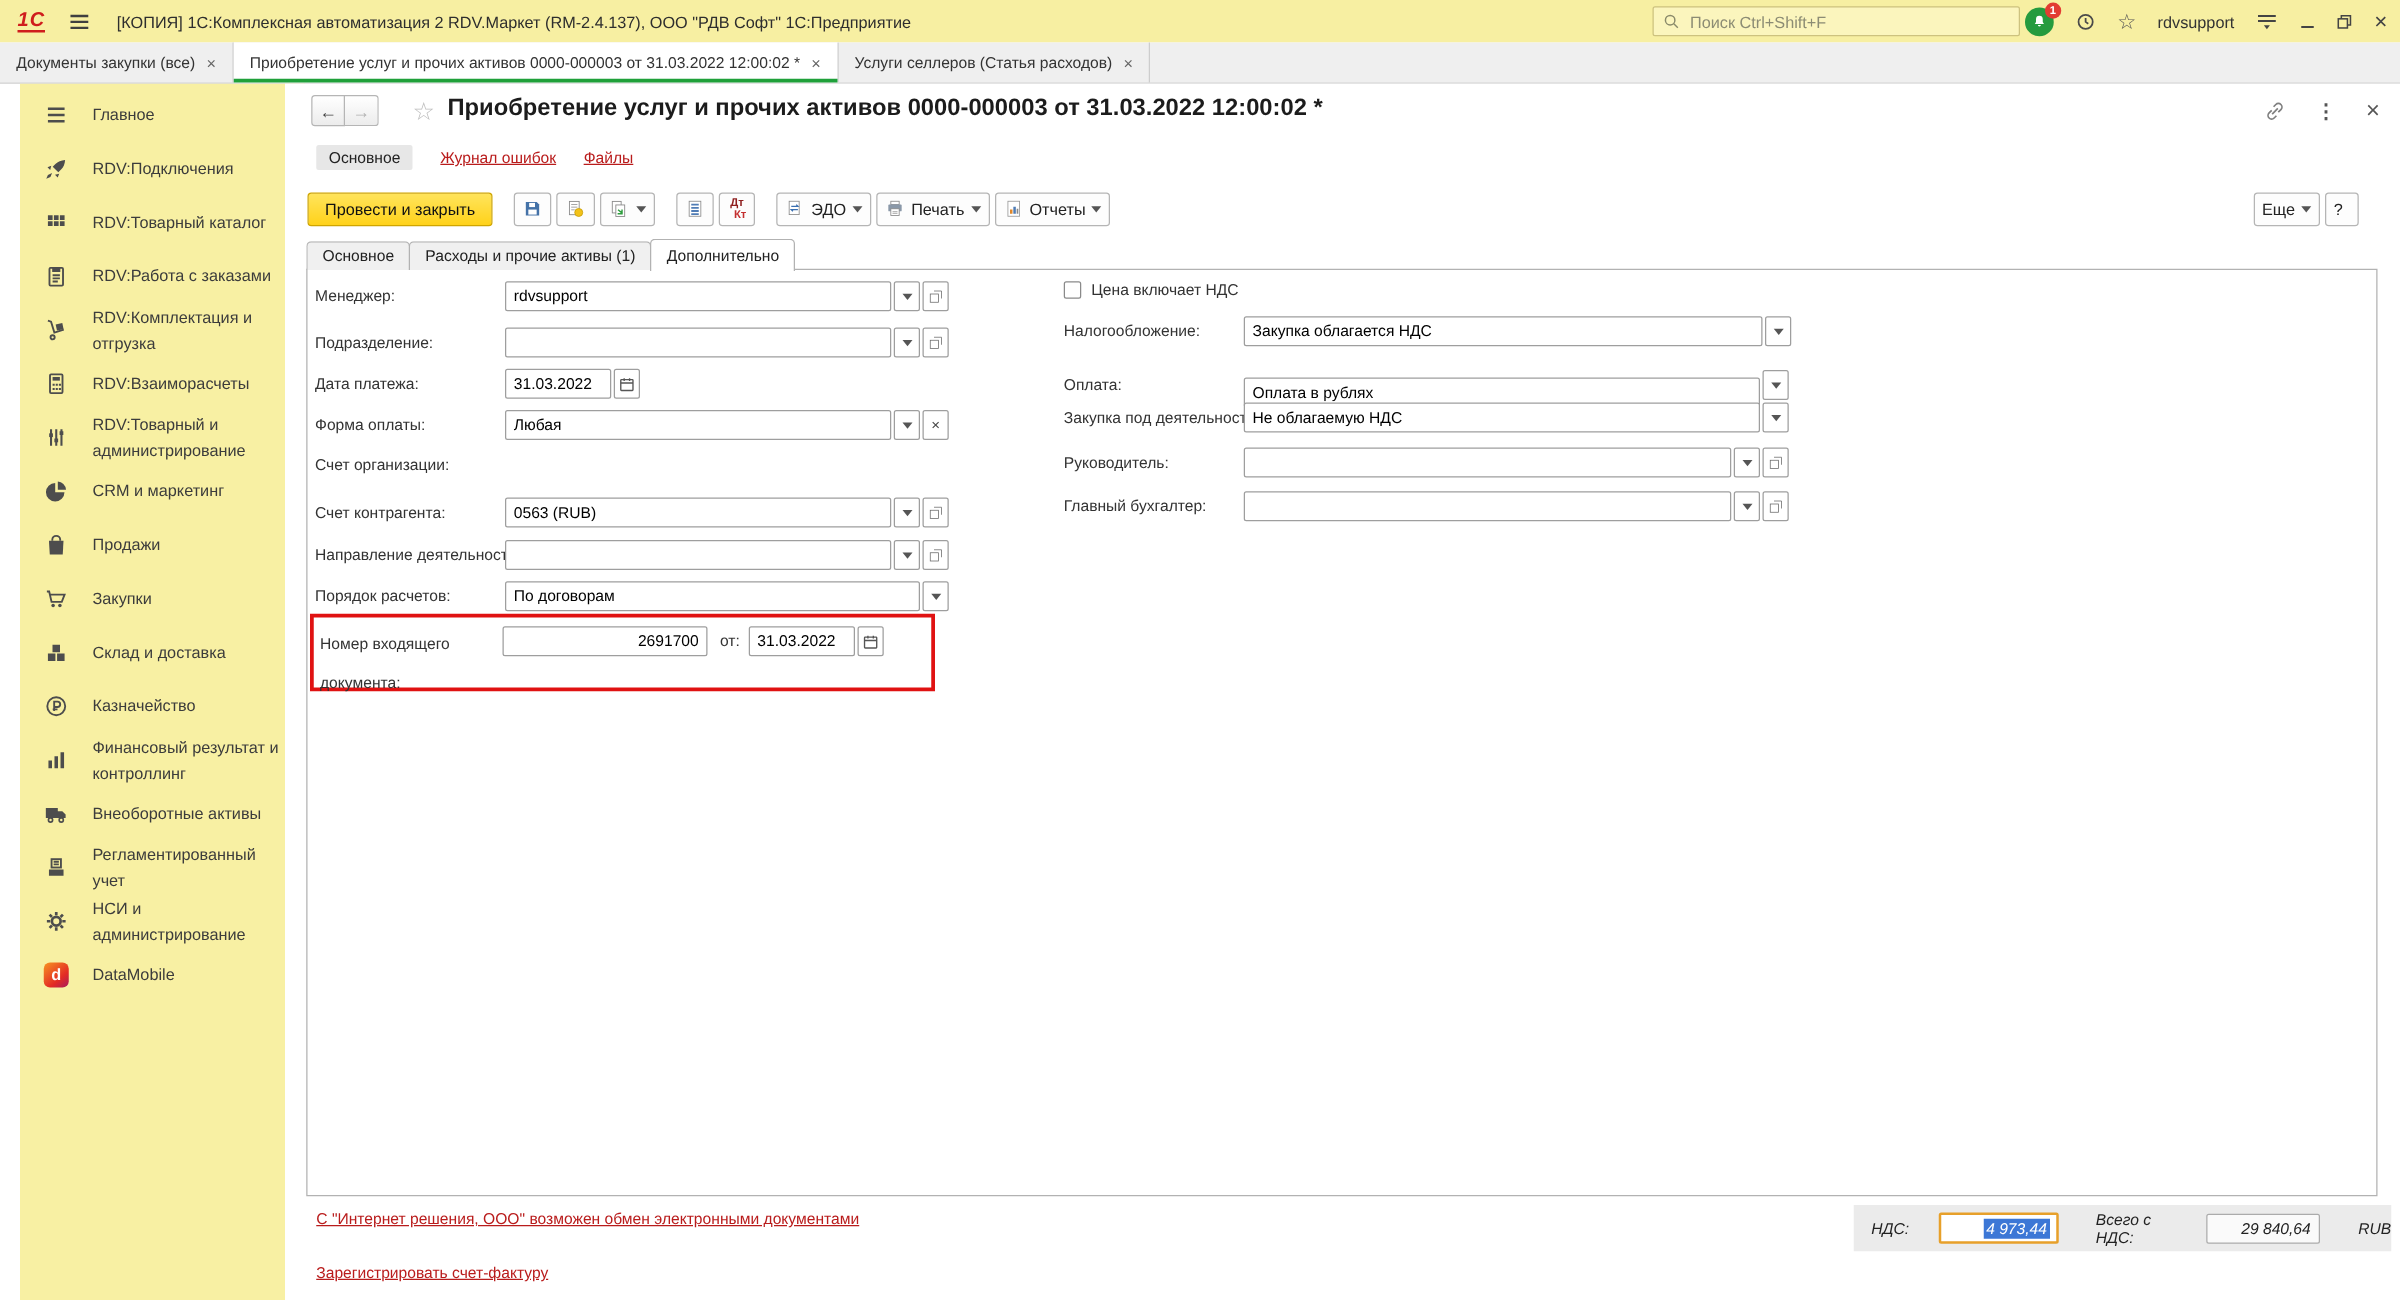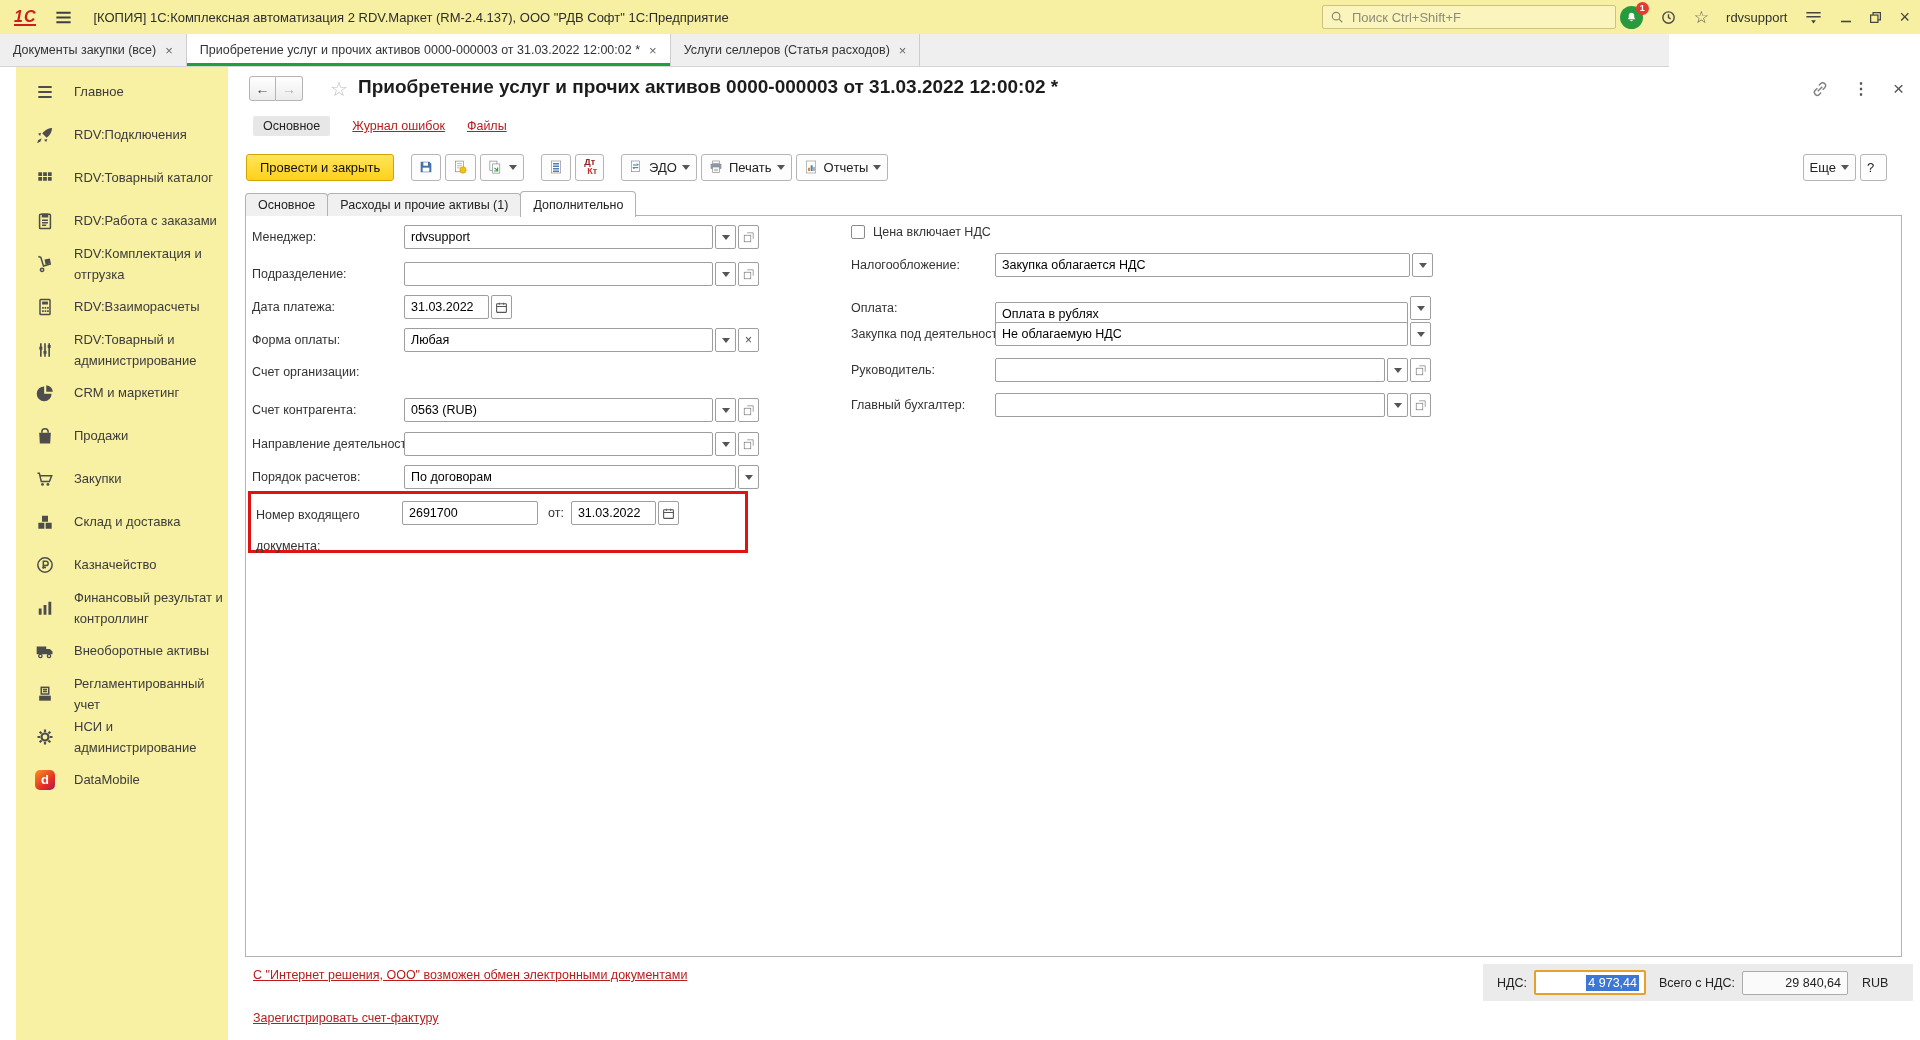--- a/index.html
+++ b/index.html
@@ -25,21 +25,21 @@
   .notif { position:relative; width:23px; height:23px; background:#259b3e; border-radius:50%;
     display:flex; align-items:center; justify-content:center; cursor:pointer; }
   .badge { position:absolute; top:-4px; right:-6px; min-width:13px; height:13px; background:#e23c32;
     border-radius:7px; color:#fff; font-size:9px; font-weight:bold; display:flex;
     align-items:center; justify-content:center; padding:0 3px; }
   .tb-ic { display:flex; align-items:center; justify-content:center; cursor:pointer; color:#4a4a4a; }
   .tb-star { font-size:17px; color:#555; }
   .tb-user { font-size:13px; color:#333; }
   .tb-close { font-size:18px; color:#444; line-height:16px; }
   
-  #tabbar { position:absolute; left:0; top:34px; width:1669px; height:33px; background:#efefef;
+  #tabbar { position:absolute; left:0; top:34px; width:1920px; height:33px; background:#efefef;
     border-bottom:1px solid #d4d4d4; display:flex; }
   .wtab { display:flex; align-items:center; padding:0 13px; font-size:12.5px; color:#333;
     border-right:1px solid #cdcdcd; position:relative; cursor:pointer; white-space:nowrap; }
   .wtab.active { background:#fff; }
   .wtab.active::after { content:""; position:absolute; left:0; right:0; bottom:0; height:3px; background:#1fa03a; }
   .wtab .x { margin-left:9px; color:#666; font-size:13px; cursor:pointer; }
   
   #sidebar { position:absolute; left:0; top:67px; width:228px; bottom:0; background:#f8f0a3;
     border-right:1px solid #c9c9c9; padding-top:3px;margin-left:16px; }
   .sb-item { display:flex; align-items:center; min-height:43px; cursor:pointer; }
@@ -96,21 +96,21 @@
   .mbtn { width:21px; height:24px; flex:none; border:1px solid #9e9e9e; border-radius:2px; background:#fff;
     display:flex; align-items:center; justify-content:center; color:#444; cursor:pointer; font-size:12px; }
   #red-box { position:absolute; left:2px; top:275px; width:500px; height:62px; border:3px solid #e01212; }
   .rb-lbl { position:absolute; left:5px; top:6px; width:145px; line-height:31px; font-size:12.5px; color:#333; }
   .rb-fields { position:absolute; left:151px; top:7px; display:flex; align-items:center; }
   .cbx { width:14px; height:14px; border:1px solid #8a8a8a; border-radius:2px; background:#fff;
     display:inline-block; margin-right:8px; flex:none; cursor:pointer; }
   
   #panel-edo-link { position:absolute; left:25px; top:901px; font-size:12.5px; }
   #footer-band { position:absolute; left:1255px; top:897px; width:430px; height:37px; background:#ebebeb;
-    display:flex; align-items:center; font-size:12.5px; padding-left:14px; gap:7px; }
+    display:flex; align-items:center; font-size:12.5px; padding-left:14px; gap:24px;font-style:italic; }
   .vat-box { width:112px; height:25px; border:2px solid #e7a02a; border-radius:2px; background:#fff;
     display:flex; align-items:center; justify-content:flex-end; padding:0 5px; }
   .sel { background:#3c77d6; color:#fff; padding:1px 2px; font-size:12.5px; }
   .total-box { width:106px; height:24px; border:1px solid #ababab; border-radius:2px; background:#fafafa;
     display:flex; align-items:center; justify-content:flex-end; padding:0 6px; color:#222; }
   #register-link { position:absolute; left:25px; top:944px; font-size:12.5px; }
 </style>
 </head>
 <body>
 
@@ -542,21 +542,21 @@
         <input class="fin" style="flex: 1 1 0%;" value="По договорам">
         <span class="mbtn">
             <span class="car"></span>
           </span>
       </span>
     </div>
 
     <div id="red-box">
       <div class="rb-lbl">Номер входящего документа:</div>
       <div class="rb-fields">
-        <input class="fin" style="width: 136px;" value="2691700">
+        <input class="fin" style="width: 164px; text-align: right;" value="2691700">
         <span class="flbl" style="margin:0 7px 0 10px">от:</span>
         <span class="fg">
           <input class="fin" style="width: 85px;" value="31.03.2022">
           <span class="mbtn">
               <svg width="13" height="13" viewBox="0 0 24 24" fill="none" stroke="#555" stroke-width="2">
                 <rect x="3" y="5" width="18" height="16" rx="1"></rect>
                 <path d="M3 10h18M8 3v4M16 3v4"></path>
               </svg>
             </span>
         </span>

